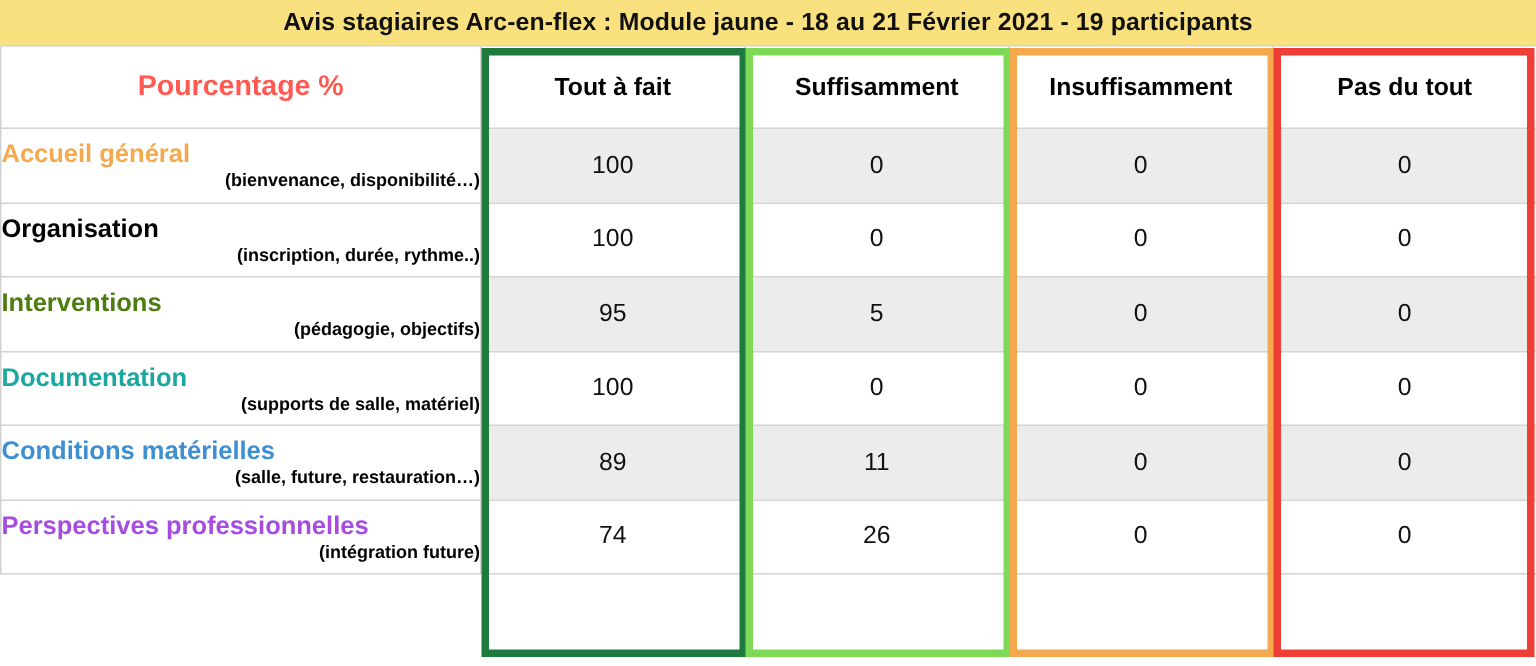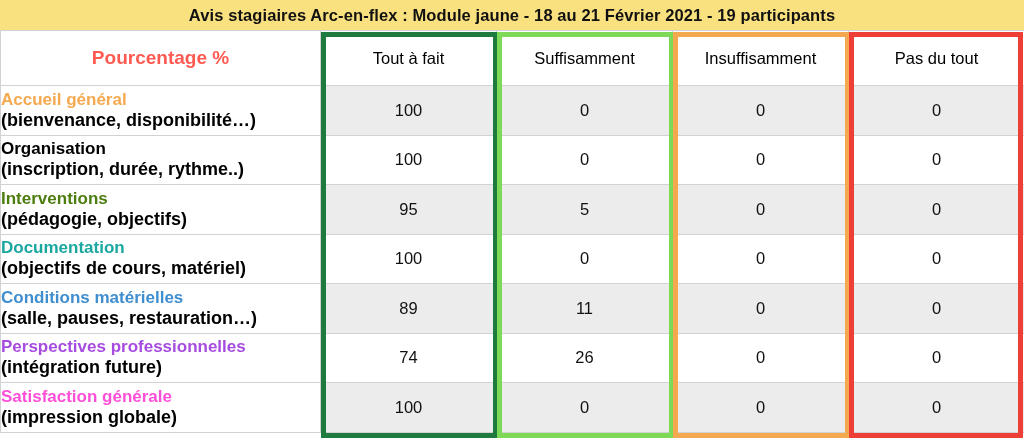--- a/index.html
+++ b/index.html
@@ -56,38 +56,39 @@
   .hdr-label {
     text-align: center;
     font-size: 19px;
     font-weight: bold;
     color: #ff5a52;
     padding: 0 6px;
   }
   .hdr-col {
     text-align: center;
     font-size: 16.5px;
-    font-weight: normal;
+    font-weight: bold;
     color: #000000;
   }
   .row-label {
     padding: 5px 8px 5px 10px;
     vertical-align: middle;
     line-height: 1.18;
   }
   .row-label .l1 {
     display: block;
     font-size: 17px;
     font-weight: bold;
   }
   .row-label .l2 {
     display: block;
-    font-size: 18px;
+    font-size: 12px;
     font-weight: bold;
     color: #000000;
+    text-align: right;
   }
   td.val {
     text-align: center;
     vertical-align: middle;
     font-size: 16.5px;
     color: #111111;
   }
   tr.shade td.val { background: #ececec; }
   tr.plain td.val { background: #ffffff; }
   tr.shade td.row-label { background: #ffffff; }
@@ -172,54 +173,44 @@
           <span class="l2">(pédagogie, objectifs)</span>
         </td>
         <td class="val">95</td>
         <td class="val">5</td>
         <td class="val">0</td>
         <td class="val">0</td>
       </tr>
       <tr class="data-row plain">
         <td class="row-label">
           <span class="l1" style="color:#19a7a0">Documentation</span>
-          <span class="l2">(objectifs de cours, matériel)</span>
+          <span class="l2">(supports de salle, matériel)</span>
         </td>
         <td class="val">100</td>
         <td class="val">0</td>
         <td class="val">0</td>
         <td class="val">0</td>
       </tr>
       <tr class="data-row shade">
         <td class="row-label">
           <span class="l1" style="color:#3f8ed0">Conditions matérielles</span>
-          <span class="l2">(salle, pauses, restauration…)</span>
+          <span class="l2">(salle, future, restauration…)</span>
         </td>
         <td class="val">89</td>
         <td class="val">11</td>
         <td class="val">0</td>
         <td class="val">0</td>
       </tr>
       <tr class="data-row plain">
         <td class="row-label">
           <span class="l1" style="color:#a64ce0">Perspectives professionnelles</span>
           <span class="l2">(intégration future)</span>
         </td>
         <td class="val">74</td>
         <td class="val">26</td>
-        <td class="val">0</td>
-        <td class="val">0</td>
-      </tr>
-      <tr class="data-row shade">
-        <td class="row-label">
-          <span class="l1" style="color:#ff4fd8">Satisfaction générale</span>
-          <span class="l2">(impression globale)</span>
-        </td>
-        <td class="val">100</td>
-        <td class="val">0</td>
         <td class="val">0</td>
         <td class="val">0</td>
       </tr>
     </tbody>
   </table>
 
   <div class="frame f1"></div>
   <div class="frame f2"></div>
   <div class="frame f3"></div>
   <div class="frame f4"></div>

